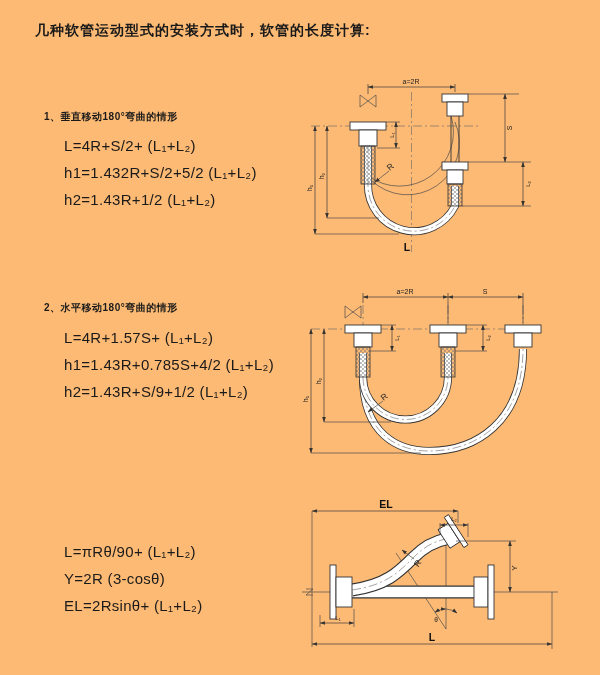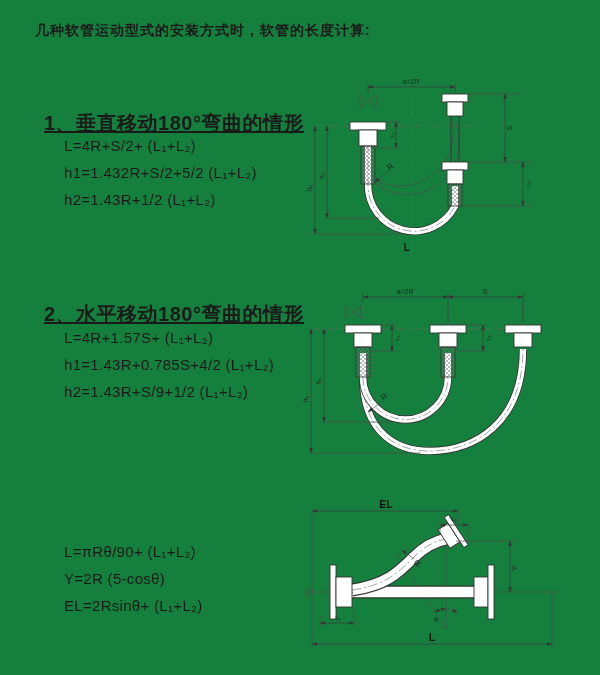--- a/index.html
+++ b/index.html
@@ -1,19 +1,19 @@
 <!DOCTYPE html>
 <html><head>
 <meta charset="utf-8">
 <style>
   html,body{margin:0;padding:0;background:#fff;}
-  .page{position:relative;width:600px;height:675px;background:#15803d;overflow:hidden;
+  .page{position:relative;width:600px;height:675px;background:#fdba74;overflow:hidden;
         font-family:"Liberation Sans","DejaVu Sans",sans-serif;color:#1a1a1a;}
   .title{position:absolute;left:35px;top:22px;font-size:14px;font-weight:bold;letter-spacing:1px;}
-  .heading{position:absolute;font-size:20px;font-weight:bold;letter-spacing:0.5px;white-space:nowrap;text-decoration:underline;}
+  .heading{position:absolute;font-size:10px;font-weight:bold;letter-spacing:0.5px;white-space:nowrap;}
   .formula{position:absolute;font-size:15px;font-weight:500;letter-spacing:0.3px;white-space:nowrap;}
   svg{position:absolute;}
   .thin{stroke:#4a4a4a;stroke-width:0.7;fill:none;}
   .dim{stroke:#3a3a3a;stroke-width:0.7;fill:none;}
   .cl{stroke:#666;stroke-width:0.6;fill:none;stroke-dasharray:9 3 2 3;}
   .pipe-out{stroke:#333;fill:none;}
   .pipe-in{stroke:#fff;fill:none;}
   .pw{stroke:#333;stroke-width:0.9;fill:none;}
   .fl{fill:#fff;stroke:#333;stroke-width:0.9;}
   .braid{fill:url(#hatch);stroke:#333;stroke-width:0.8;}
@@ -43,21 +43,21 @@
   <div class="formula" style="left:64px;top:137px">L=4R+S/2+ (L₁+L₂)</div>
   <div class="formula" style="left:64px;top:164px">h1=1.432R+S/2+5/2 (L₁+L₂)</div>
   <div class="formula" style="left:64px;top:191px">h2=1.43R+1/2 (L₁+L₂)</div>
 
   <div class="heading" style="left:44px;top:301px">2、水平移动180°弯曲的情形</div>
   <div class="formula" style="left:64px;top:329px">L=4R+1.57S+ (L₁+L₂)</div>
   <div class="formula" style="left:64px;top:356px">h1=1.43R+0.785S+4/2 (L₁+L₂)</div>
   <div class="formula" style="left:64px;top:383px">h2=1.43R+S/9+1/2 (L₁+L₂)</div>
 
   <div class="formula" style="left:64px;top:543px">L=πRθ/90+ (L₁+L₂)</div>
-  <div class="formula" style="left:64px;top:570px">Y=2R (5-cosθ)</div>
+  <div class="formula" style="left:64px;top:570px">Y=2R (3-cosθ)</div>
   <div class="formula" style="left:64px;top:597px">EL=2Rsinθ+ (L₁+L₂)</div>
 
   <svg width="262" height="186" viewBox="0 0 262 186" style="left:301px;top:70px">
 
     <line x1="110.5" y1="22" x2="110.5" y2="182" class="cl"></line>
     <line x1="10" y1="56" x2="178" y2="56" class="cl"></line>
 
     <path d="M67,106 A54 54 0 0 0 150,46" class="thin"></path>
     <path d="M70,110 A52 52 0 0 0 154,52" class="thin"></path>
 

